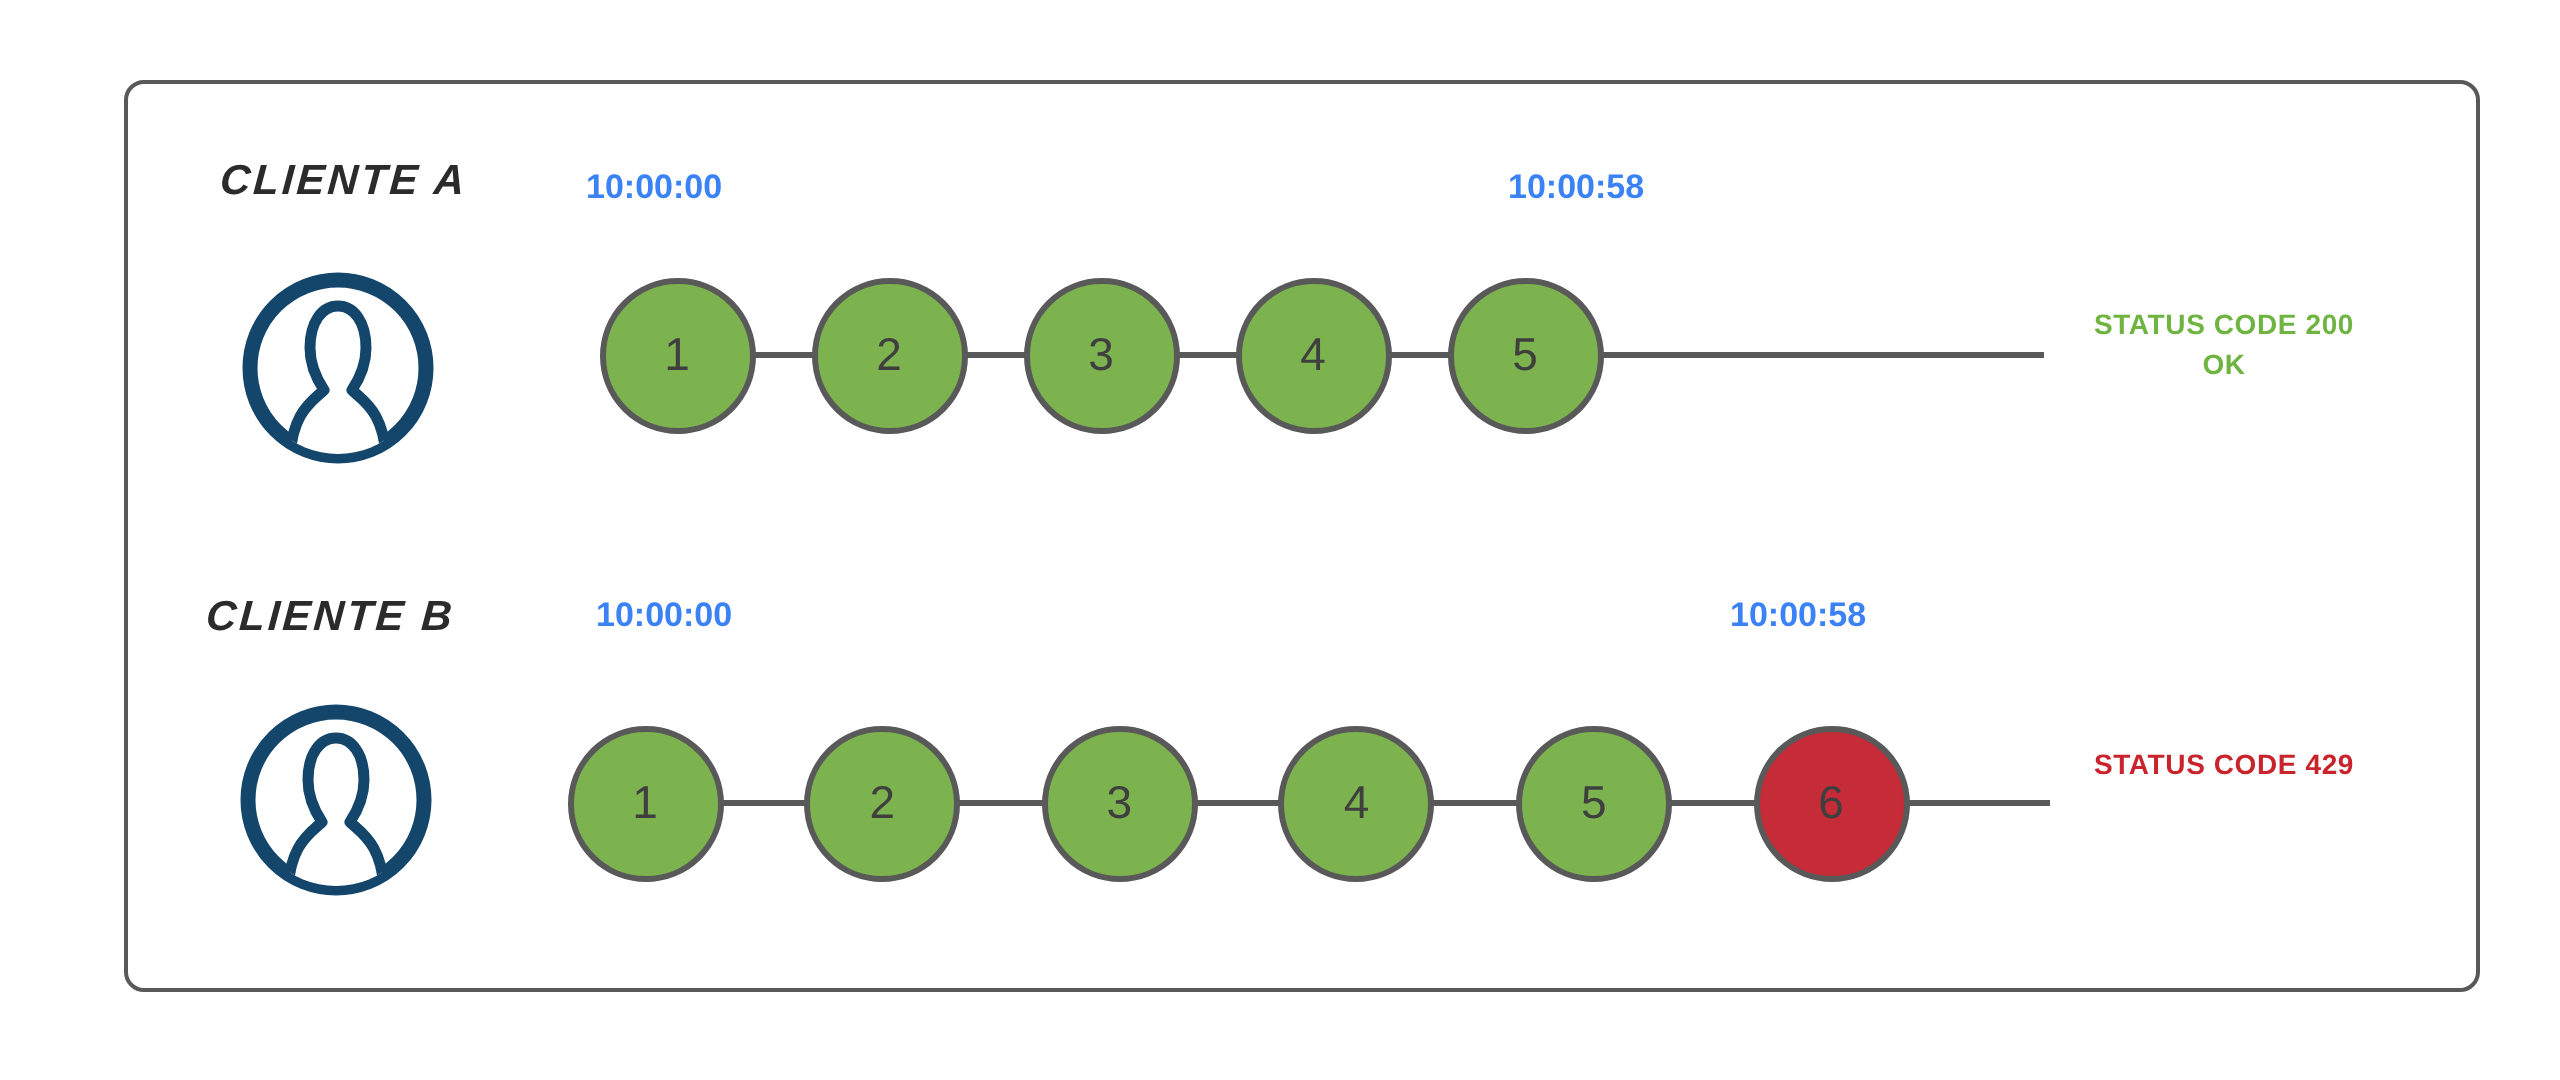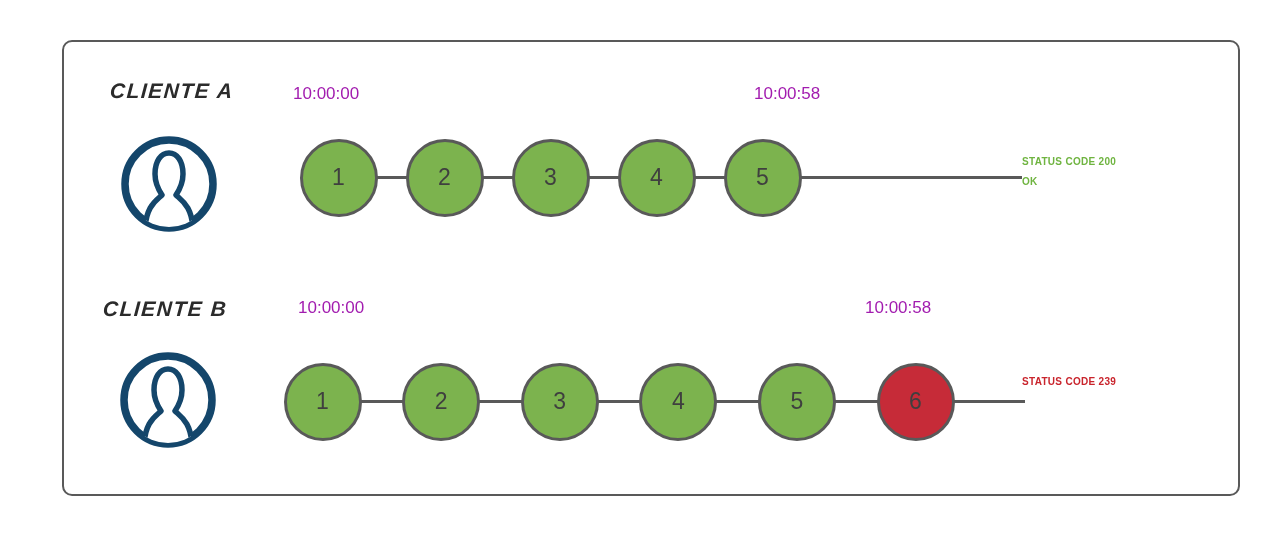--- a/index.html
+++ b/index.html
@@ -38,22 +38,22 @@
   }
   .avatar {
     position: absolute;
     width: 100px;
     height: 100px;
   }
   .avatar svg { display: block; width: 100%; height: 100%; }
   .ts {
     position: absolute;
     font-size: 17px;
-    font-weight: normal;
-    color: #a21caf;
+    font-weight: bold;
+    color: #3b82f6;
     white-space: nowrap;
   }
   .connector {
     position: absolute;
     height: 3px;
     background: #595959;
   }
   .req-circle {
     position: absolute;
     width: 72px;
@@ -63,23 +63,23 @@
     box-sizing: content-box;
     display: flex;
     align-items: center;
     justify-content: center;
     font-size: 23px;
     color: #3f3f3f;
   }
   .status-block {
     position: absolute;
     width: 180px;
-    text-align: left;
+    text-align: center;
     font-weight: bold;
-    font-size: 10px;
+    font-size: 14px;
     line-height: 20px;
     letter-spacing: 0.3px;
     white-space: nowrap;
   }
 </style>
 </head>
 <body>
 
 <div id="canvas">
   <div id="frame"></div>
@@ -130,15 +130,15 @@
   <div class="ts" style="left:865px; top:298px;">10:00:58</div>
   <div class="connector" style="left:323px; top:400px; width:702px;"></div>
   <div class="req-circle" style="left: 283.5px; top: 362.5px; background: rgb(124, 179, 78);">1</div>
     <div class="req-circle" style="left: 402.1px; top: 362.5px; background: rgb(124, 179, 78);">2</div>
     <div class="req-circle" style="left: 520.7px; top: 362.5px; background: rgb(124, 179, 78);">3</div>
     <div class="req-circle" style="left: 639.3px; top: 362.5px; background: rgb(124, 179, 78);">4</div>
     <div class="req-circle" style="left: 757.9px; top: 362.5px; background: rgb(124, 179, 78);">5</div>
     <div class="req-circle" style="left: 876.5px; top: 362.5px; background: rgb(198, 43, 56);">6</div>
     <div></div>
   <div class="status-block" style="left: 1022px; top: 372px; color: rgb(201, 36, 44);">
-    <div>STATUS CODE 239</div>
+    <div>STATUS CODE 429</div>
   </div>
 </div>
 
 </body></html>

